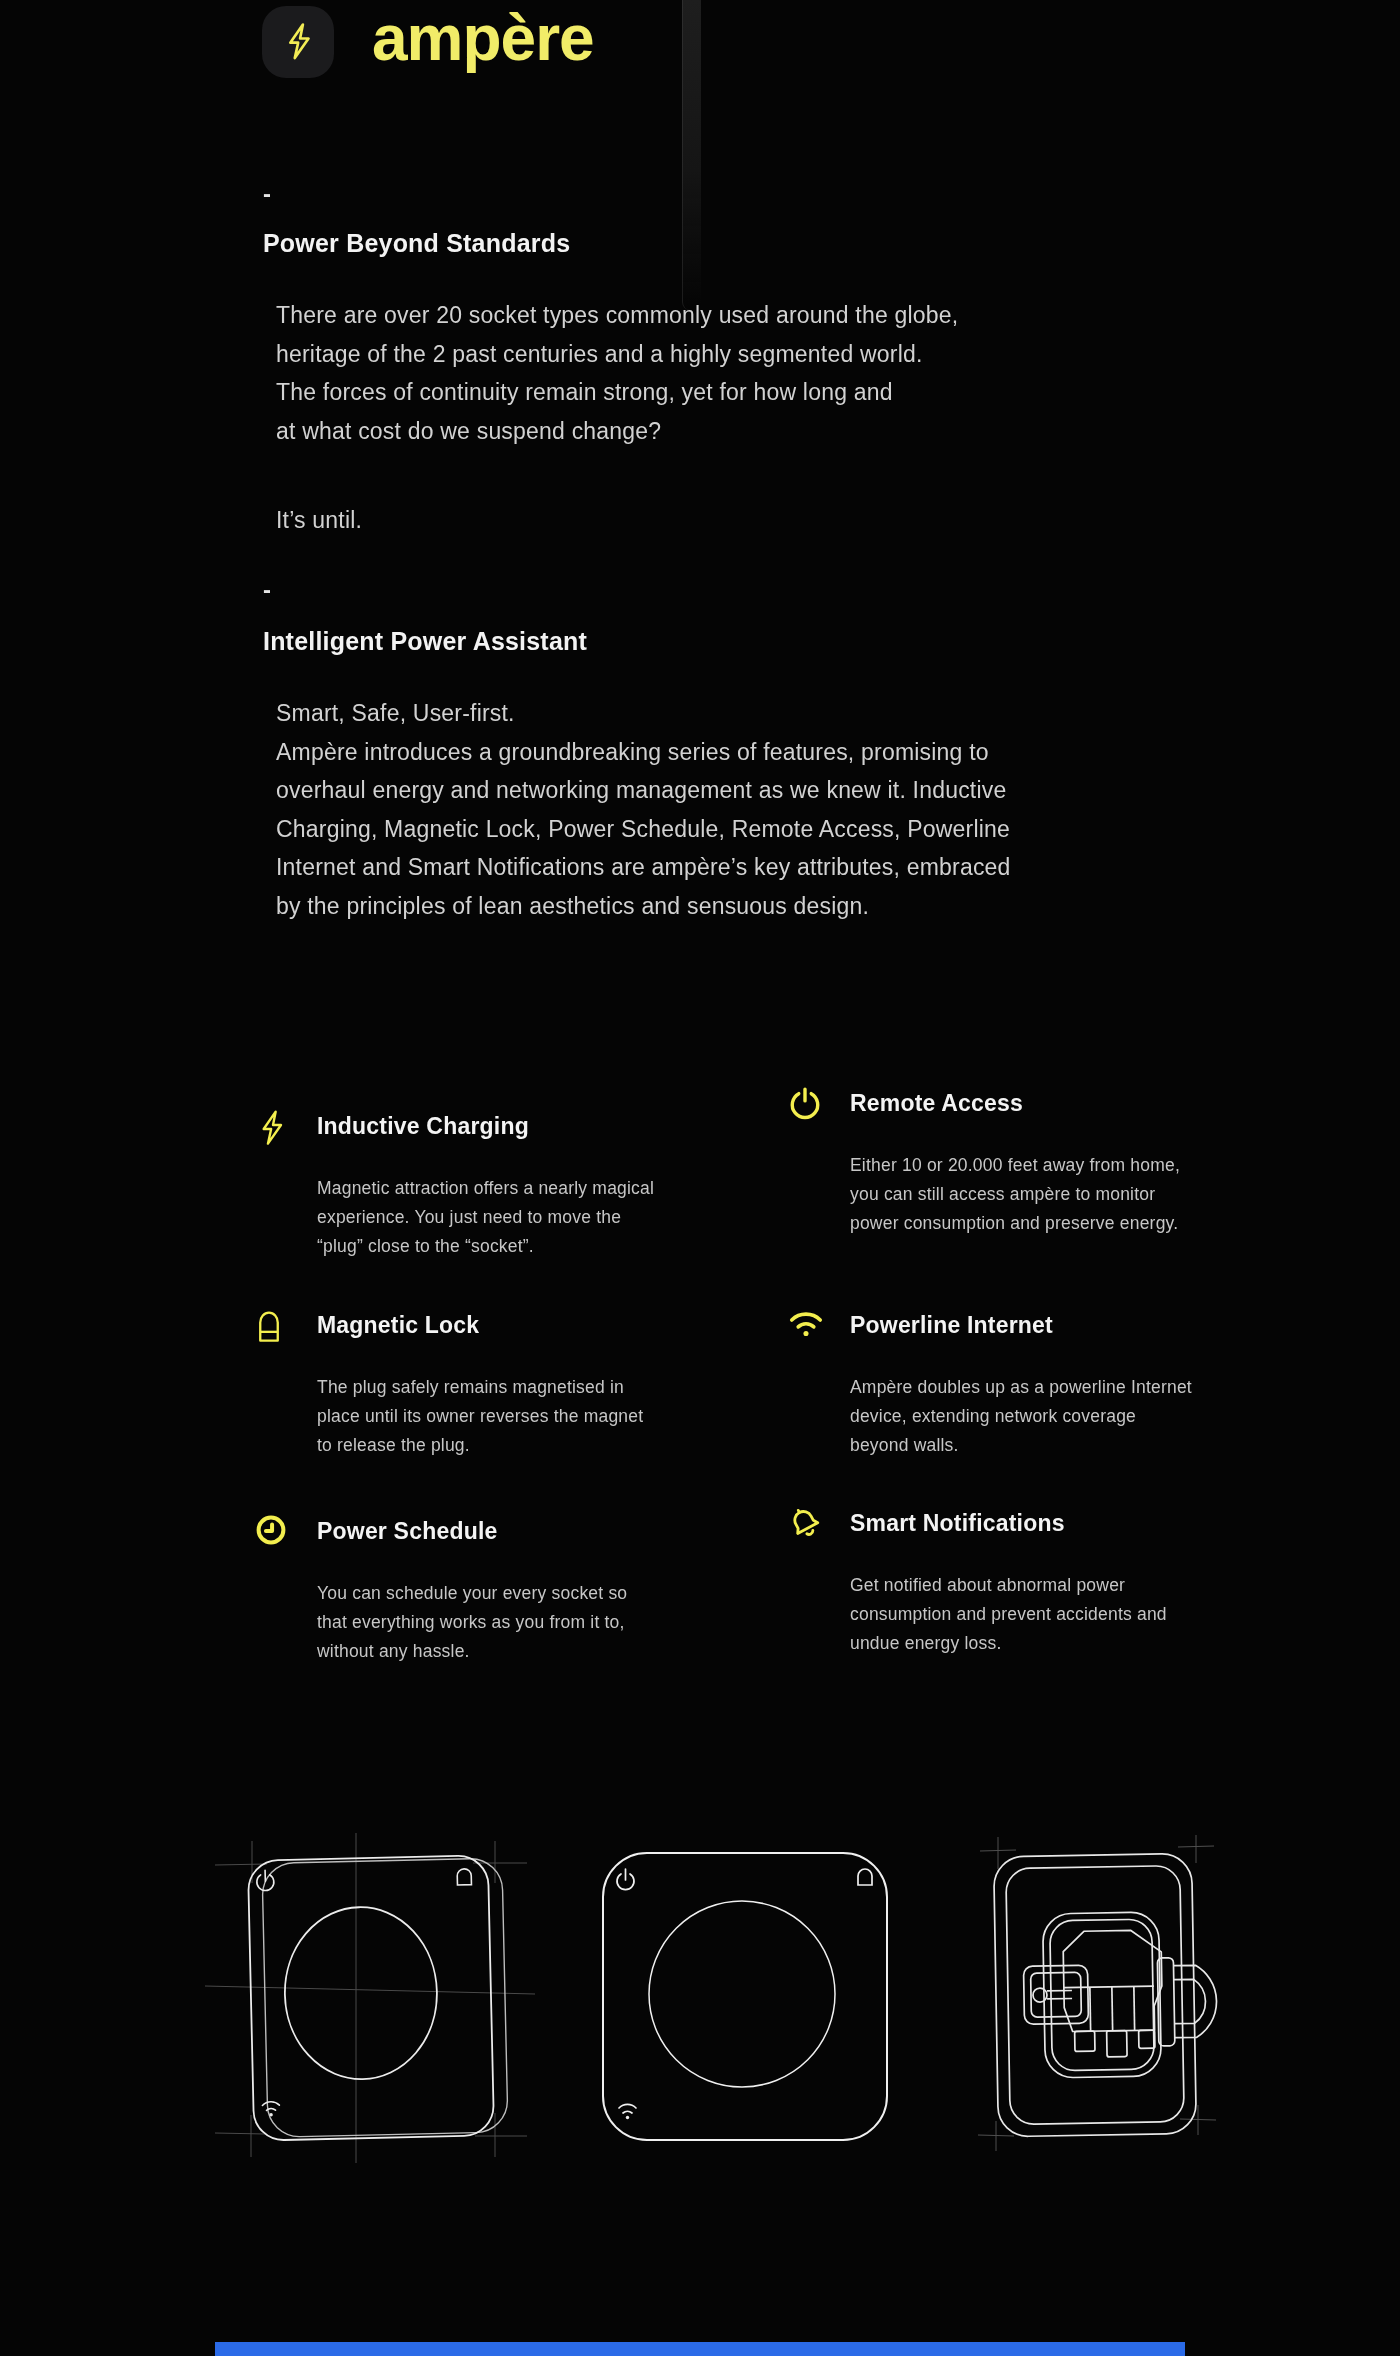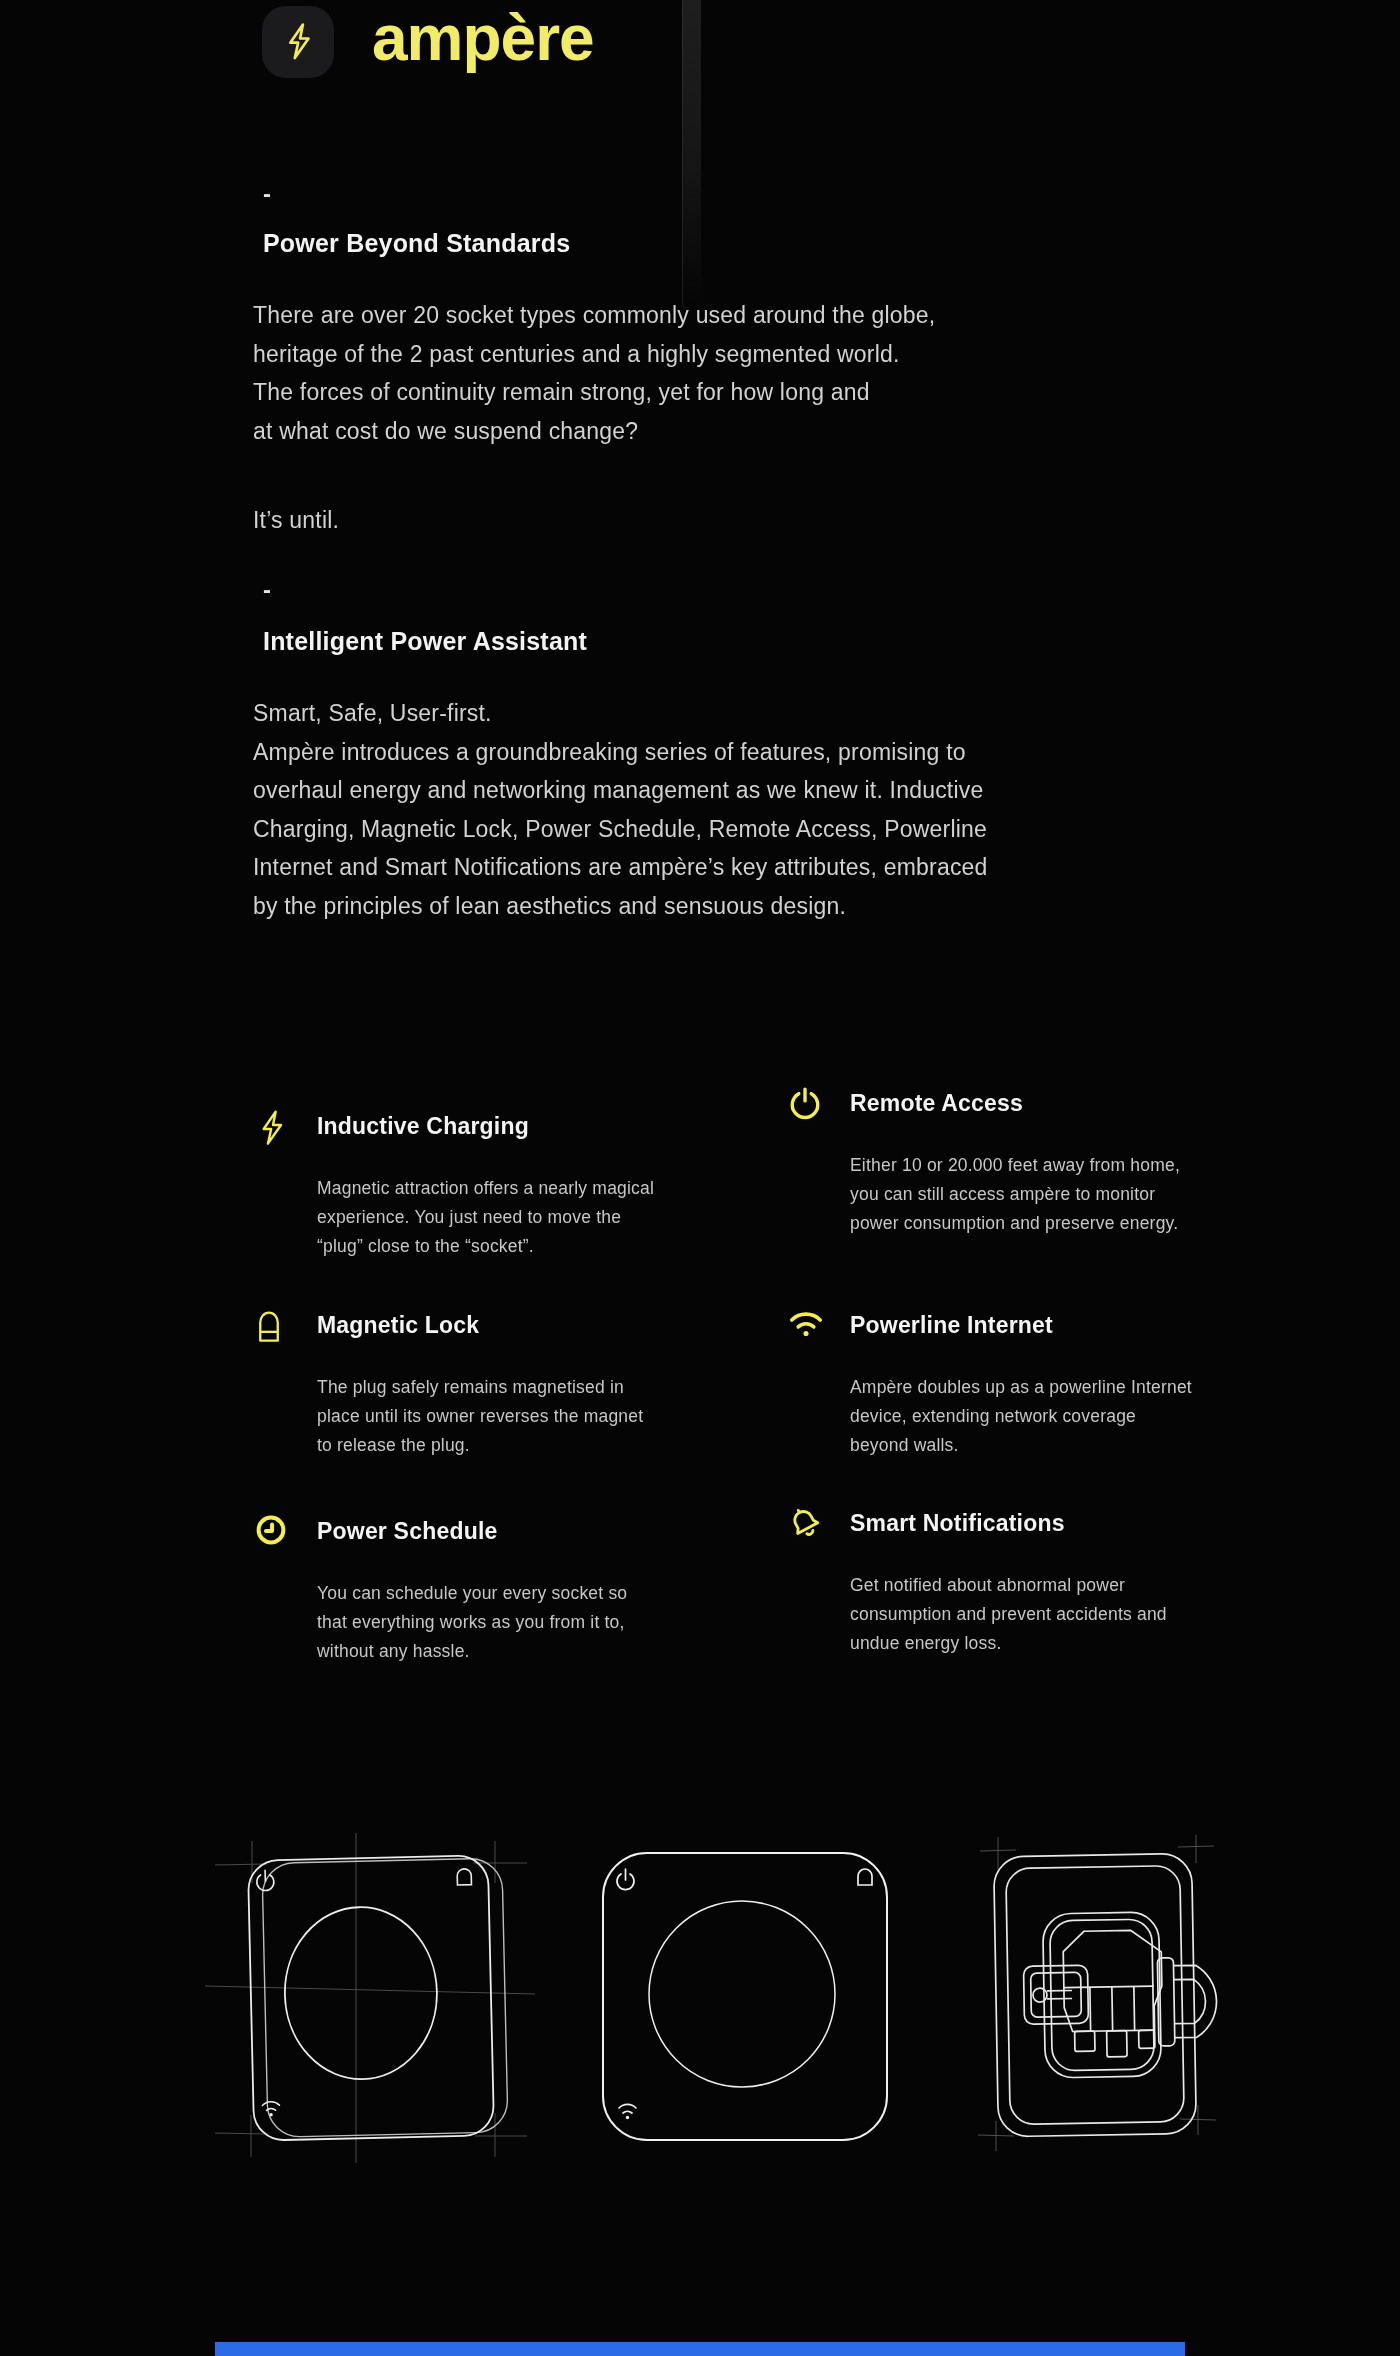--- a/index.html
+++ b/index.html
@@ -24,21 +24,21 @@
     font-size:64px;font-weight:800;color:#f1ec68;letter-spacing:-1px;line-height:1;
     padding-bottom:4px;
   }
   
   .dash{position:absolute;left:263px;margin:0;color:#e4e4e4;font-size:24px;font-weight:700;line-height:1;}
   .section-heading{
     position:absolute;left:263px;margin:0;font-size:25px;font-weight:700;color:#f3f3f3;
     letter-spacing:.2px;line-height:1.2;
   }
   .lead{
-    position:absolute;left:253px;margin:0;font-size:23px;line-height:38.5px;color:#d2d2d2;
+    position:absolute;left:276px;margin:0;font-size:23px;line-height:38.5px;color:#d2d2d2;
     white-space:pre-line;letter-spacing:.2px;font-weight:400;width:820px;
   }
   
   .feature{position:absolute;display:flex;gap:26px;width:500px;}
   .f-icon{flex:0 0 36px;width:36px;color:#f3ee4e;margin-top:-4px;}
   .f-icon svg{display:block;}
   .f-body h3{margin:0 0 33px 0;font-size:23px;font-weight:700;color:#f4f4f4;letter-spacing:.2px;line-height:1.2;}
   .f-body p{margin:0;font-size:17.5px;line-height:29px;color:#c7c7c7;white-space:pre-line;letter-spacing:.2px;}
   
   .drawing{position:absolute;}

